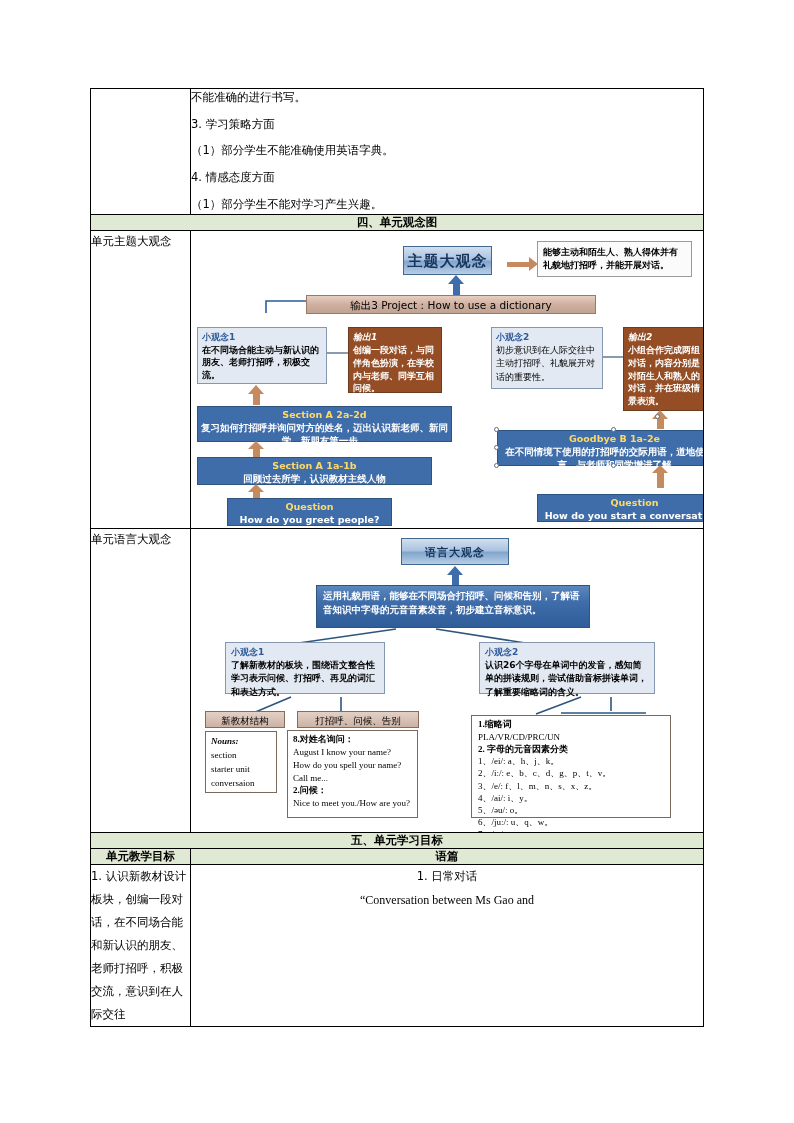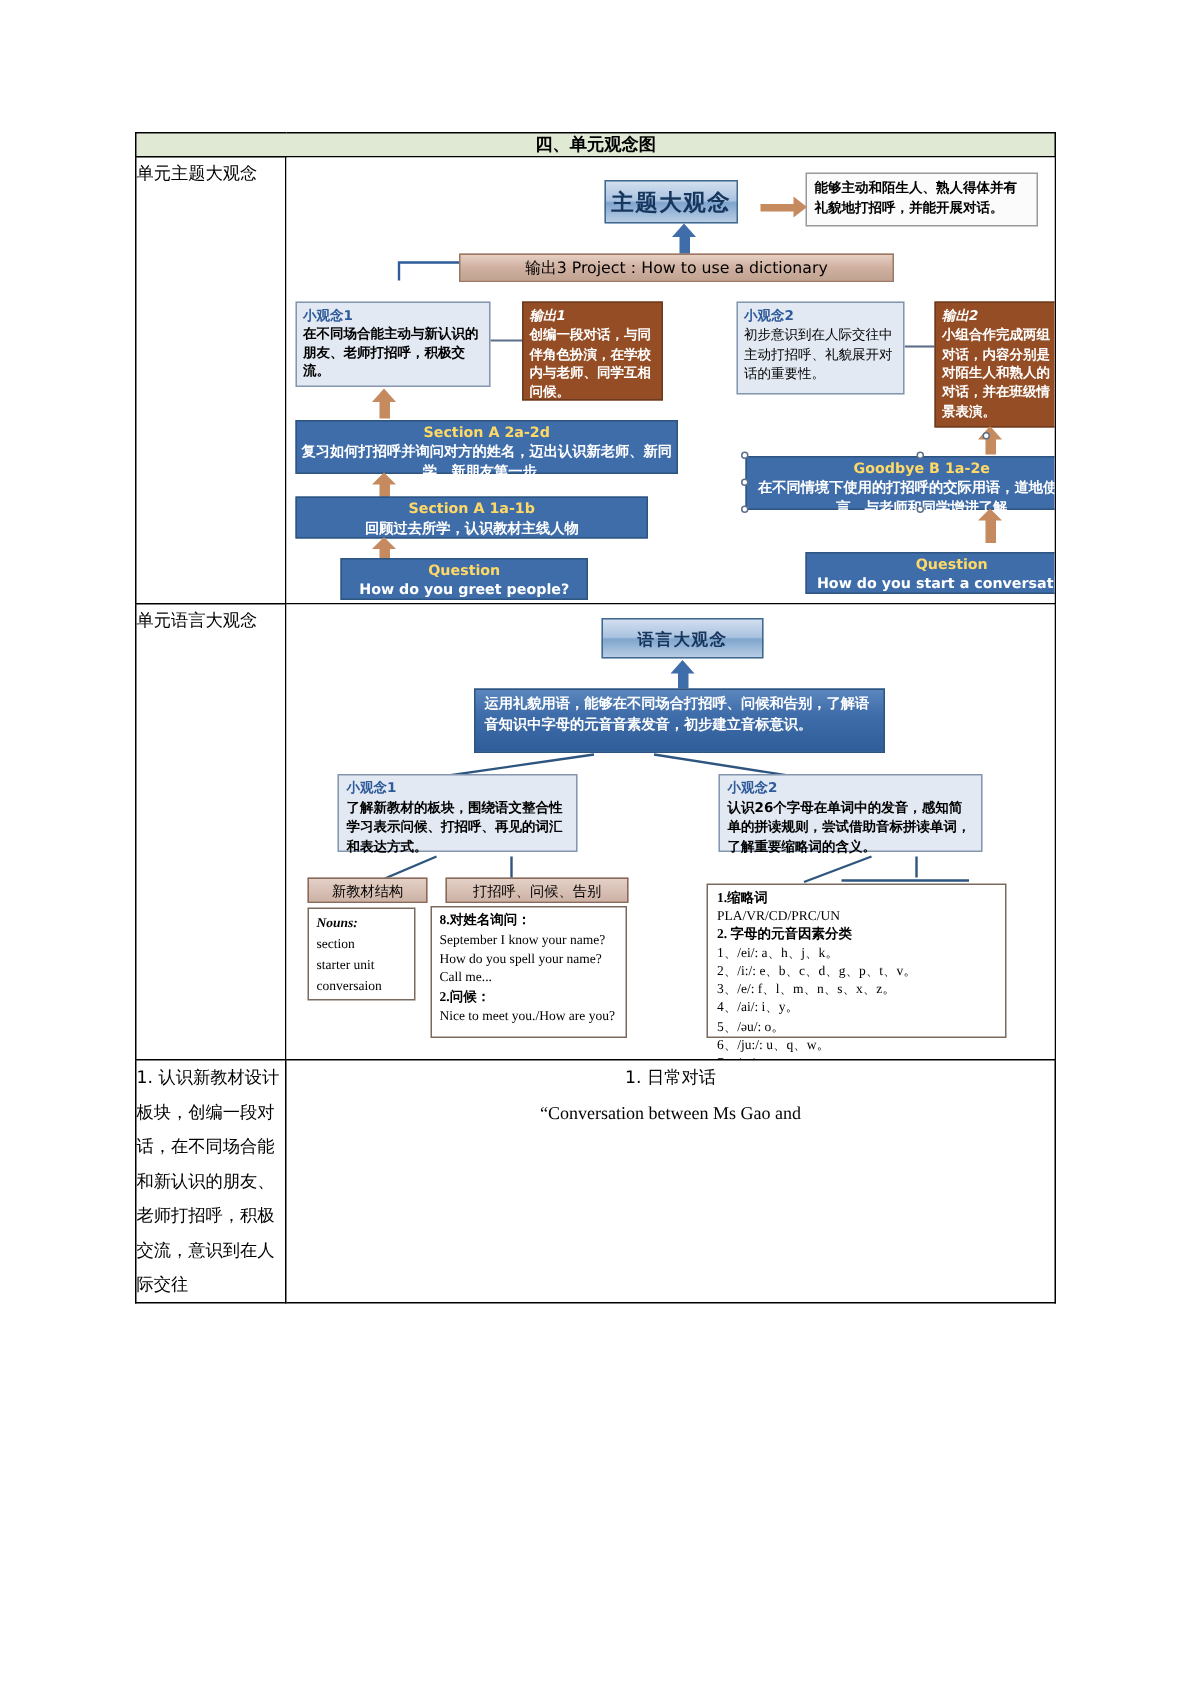--- a/index.html
+++ b/index.html
@@ -86,20 +86,30 @@
 
 <div class="page">
 
   <table class="doc-table">
     <colgroup>
         <col class="col-label">
         <col>
       </colgroup>
 
     <tbody>
+        <tr>
+      <td></td>
+      <td class="cell-text">
+        <p>不能准确的进行书写。</p>
+        <p>3. 学习策略方面</p>
+        <p>（1）部分学生不能准确使用英语字典。</p>
+        <p>4. 情感态度方面</p>
+        <p>（1）部分学生不能对学习产生兴趣。</p>
+      </td>
+    </tr>
 
     <tr>
       <td class="band" colspan="2">四、单元观念图</td>
     </tr>
 
     <tr>
       <td class="label-cell">单元主题大观念</td>
       <td>
         <div class="canvas dgm1">
           <div class="dgm-inner">
@@ -246,21 +256,21 @@
               <span style="display:block;">section</span>
               <span style="display:block;">starter unit</span>
               <span style="display:block;">conversaion</span>
             </div>
 
             <div class="bx tanchip" style="left:106px;top:182px;width:122px;height:17px;line-height:17px;font-size:9.5px;">
               <span>打招呼、问候、告别</span>
             </div>
             <div class="bx whitebox" style="left:96px;top:201px;width:131px;height:88px;padding:2px 5px;font-size:9px;line-height:1.42;">
               <span style="font-weight:bold;display:block;">8.对姓名询问：</span>
-              <span style="display:block;">September I know your name?</span>
+              <span style="display:block;">August I know your name?</span>
               <span style="display:block;">How do you spell your name?</span>
               <span style="display:block;">Call me...</span>
               <span style="font-weight:bold;display:block;">2.问候：</span>
               <span style="display:block;">Nice to meet you./How are you?</span>
               <span style="font-weight:bold;display:block;margin-top:40px;">3.告别：</span>
               <span style="display:block;">It’s time for class./Goodbye!</span>
             </div>
 
             <div class="bx whitebox" style="left:280px;top:186px;width:200px;height:103px;padding:2px 6px;font-size:9px;line-height:1.36;">
               <span style="font-weight:bold;display:block;">1.缩略词</span>
@@ -273,21 +283,28 @@
               <span style="display:block;">5、/əu/: o。</span>
               <span style="display:block;">6、/ju:/: u、q、w。</span>
               <span style="display:block;">7、/a:/: r。</span>
             </div>
 
           </div>
         </div>
       </td>
     </tr>
 
-
+    <tr>
+      <td class="band" colspan="2">五、单元学习目标</td>
+    </tr>
+
+    <tr>
+      <td class="obj-head" style="width:385px;">单元教学目标</td>
+      <td class="obj-head">语篇</td>
+    </tr>
 
     <tr>
       <td class="obj-body">1. 认识新教材设计板块，创编一段对话，在不同场合能和新认识的朋友、老师打招呼，积极交流，意识到在人际交往</td>
       <td class="obj-body center">
         <div class="ln1">1. 日常对话</div>
         <div>“Conversation between Ms Gao and</div>
       </td>
     </tr>
 
   </tbody>

